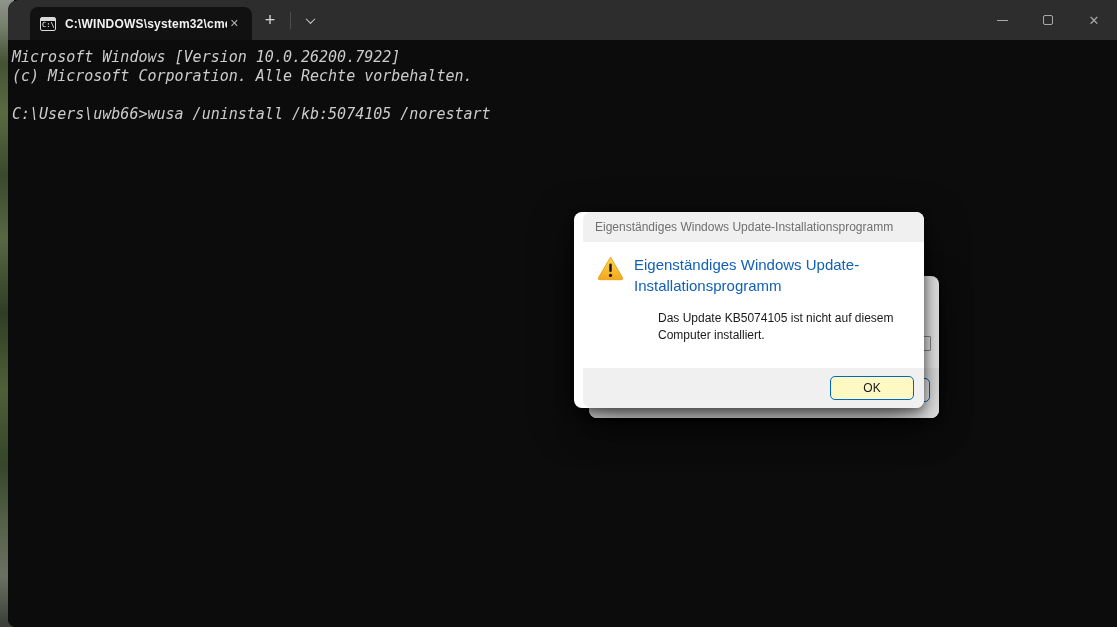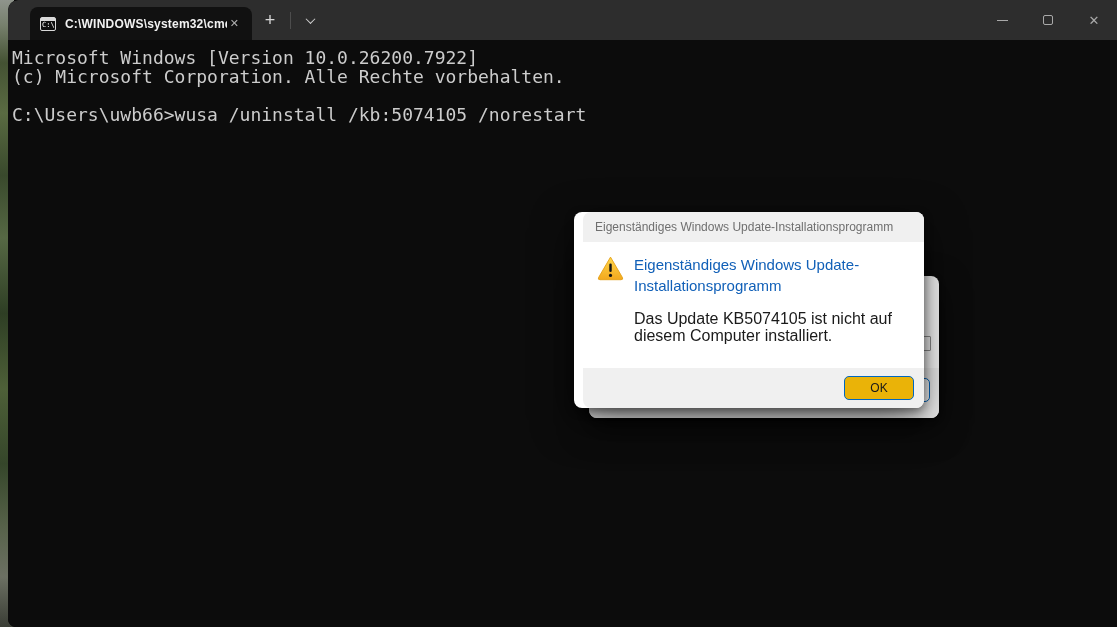--- a/index.html
+++ b/index.html
@@ -74,21 +74,21 @@
     color: #a9a9a9;
   }
   .min-glyph { width: 11px; height: 1px; background: #a9a9a9; }
   .max-glyph { width: 10px; height: 10px; border: 1px solid #a9a9a9; border-radius: 2px; }
   .close-glyph { font-size: 13px; line-height: 13px; color: #a9a9a9; }
 
   
   .terminal {
     position: absolute; left: 0; top: 40px; right: 0; bottom: 0;
     background: #0c0c0c; padding: 8px 0 0 4px;
-    font-family: "DejaVu Sans Mono", monospace; font-size: 18px; color: #cccccc;
+    font-family: "DejaVu Sans Mono", monospace; font-size: 15px; color: #cccccc; font-style: italic;
   }
   .term-line { min-height: 19px; line-height: 19px; white-space: pre; }
 
   
   .dialog {
     position: absolute; border-radius: 8px; background: #ffffff;
     font-family: "Liberation Sans", sans-serif;
   }
   .dialog-back {
     left: 589px; top: 276px; width: 350px; height: 142px; z-index: 5;
@@ -121,30 +121,31 @@
   .dlg-body {
     height: 126px; background: #ffffff; display: flex;
     padding: 12px 14px 0 14px;
   }
   .warn-icon { width: 27px; height: 27px; flex: none; margin-top: 1px; }
   .dlg-textcol { margin-left: 10px; }
   .dlg-heading {
     color: #1160b8; font-size: 15px; line-height: 21px; max-width: 228px;
   }
   .dlg-message {
-    margin-top: 14px; color: #1a1a1a; font-size: 16px; line-height: 17px;
+    margin-top: 14px; color: #1a1a1a; font-size: 12px; line-height: 17px;
     max-width: 302px;
+    margin-left: 24px;
   }
   .dlg-footer {
     height: 40px; background: #f0f0f0; border-radius: 0 0 8px 8px;
     display: flex; align-items: center; justify-content: flex-end;
     padding-right: 10px;
   }
   .ok-button {
-    width: 70px; height: 24px; background: #eab308;
+    width: 84px; height: 24px; background: #fef9c3;
     border: 1px solid #0067c0; border-radius: 5px;
     font-size: 12px; color: #1a1a1a; font-family: "Liberation Sans", sans-serif;
     display: flex; align-items: center; justify-content: center; cursor: default;
   }
 </style>
 </head>
 <body>
 
 <div class="wallpaper"></div>
 

